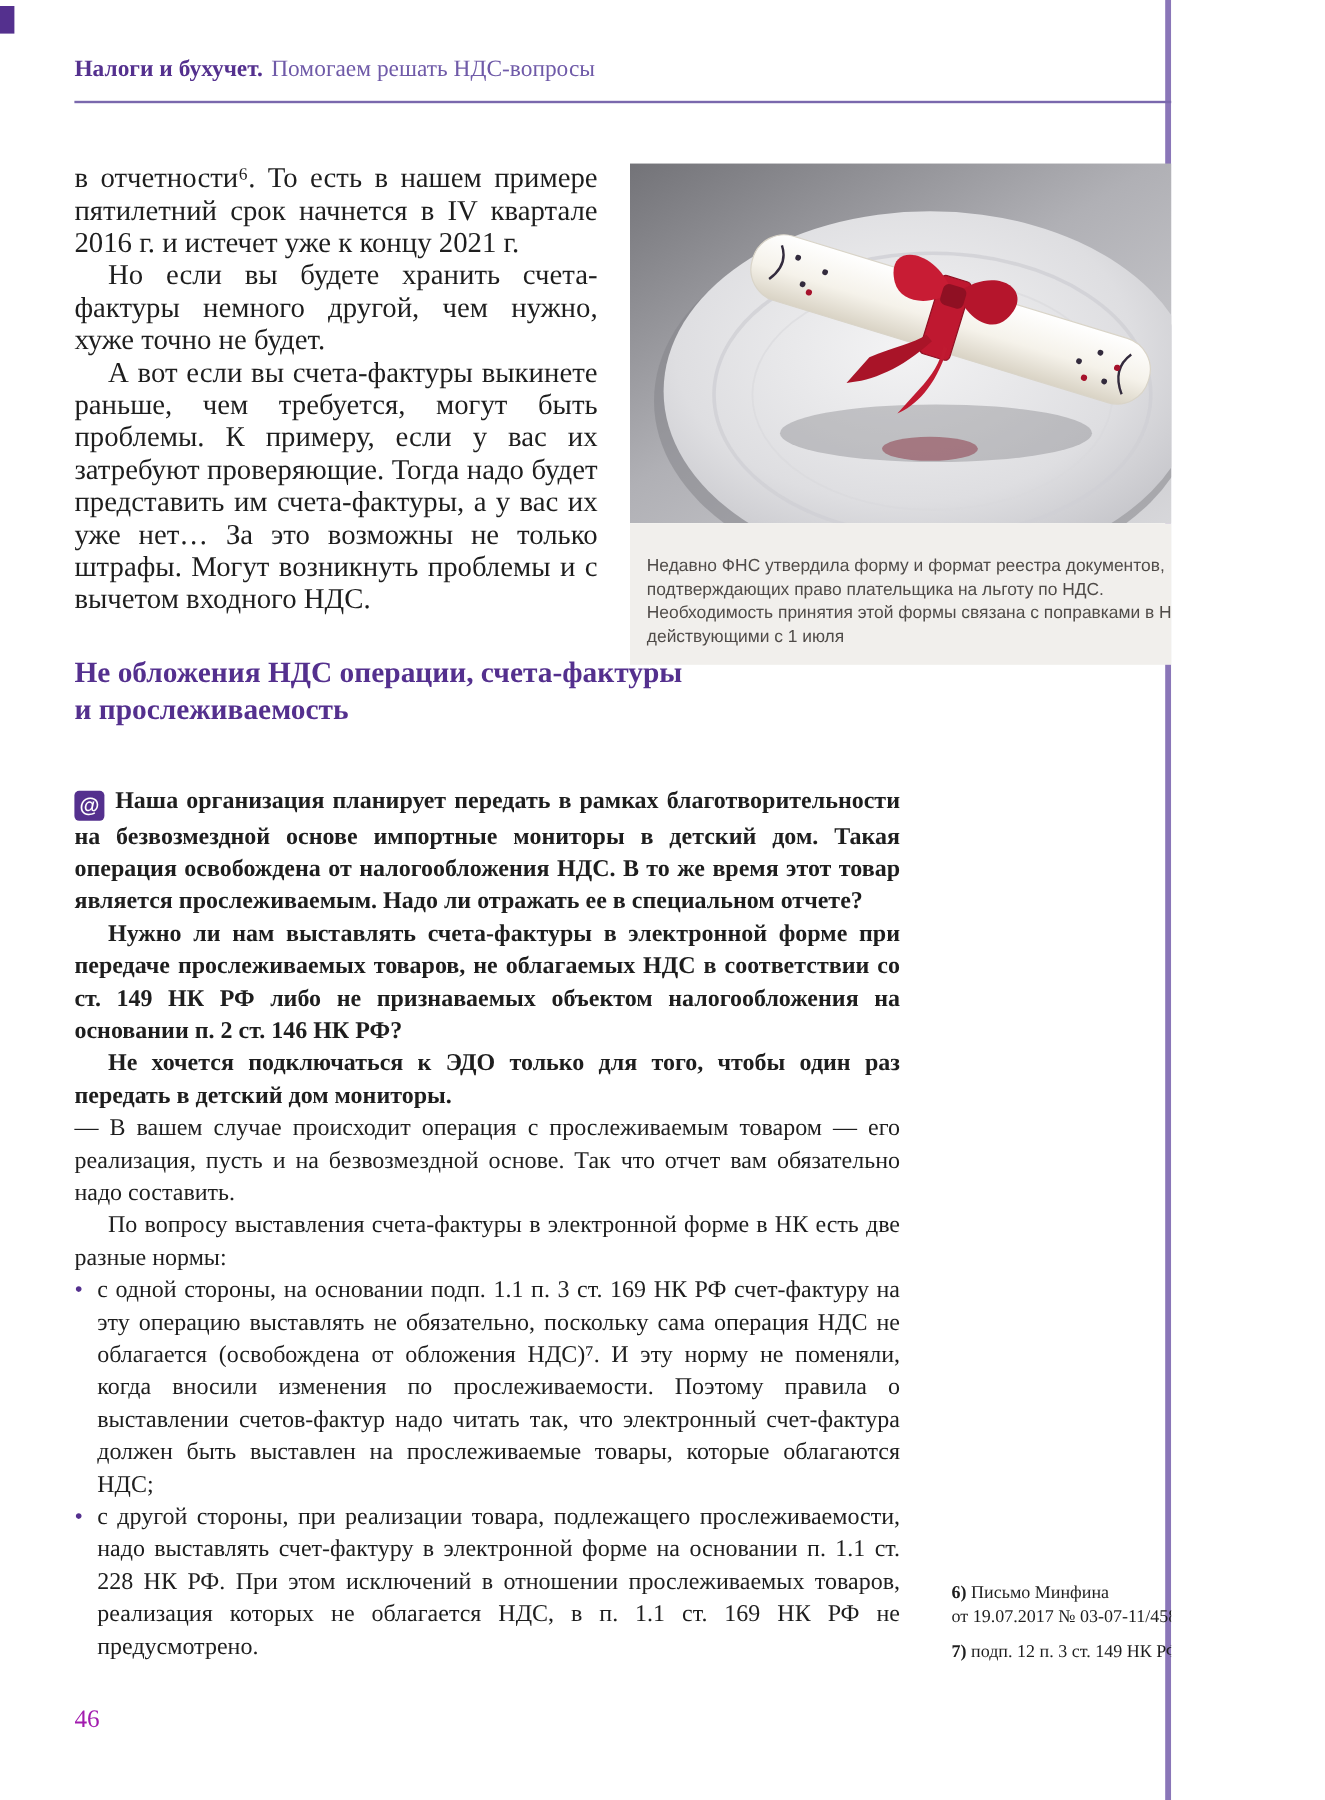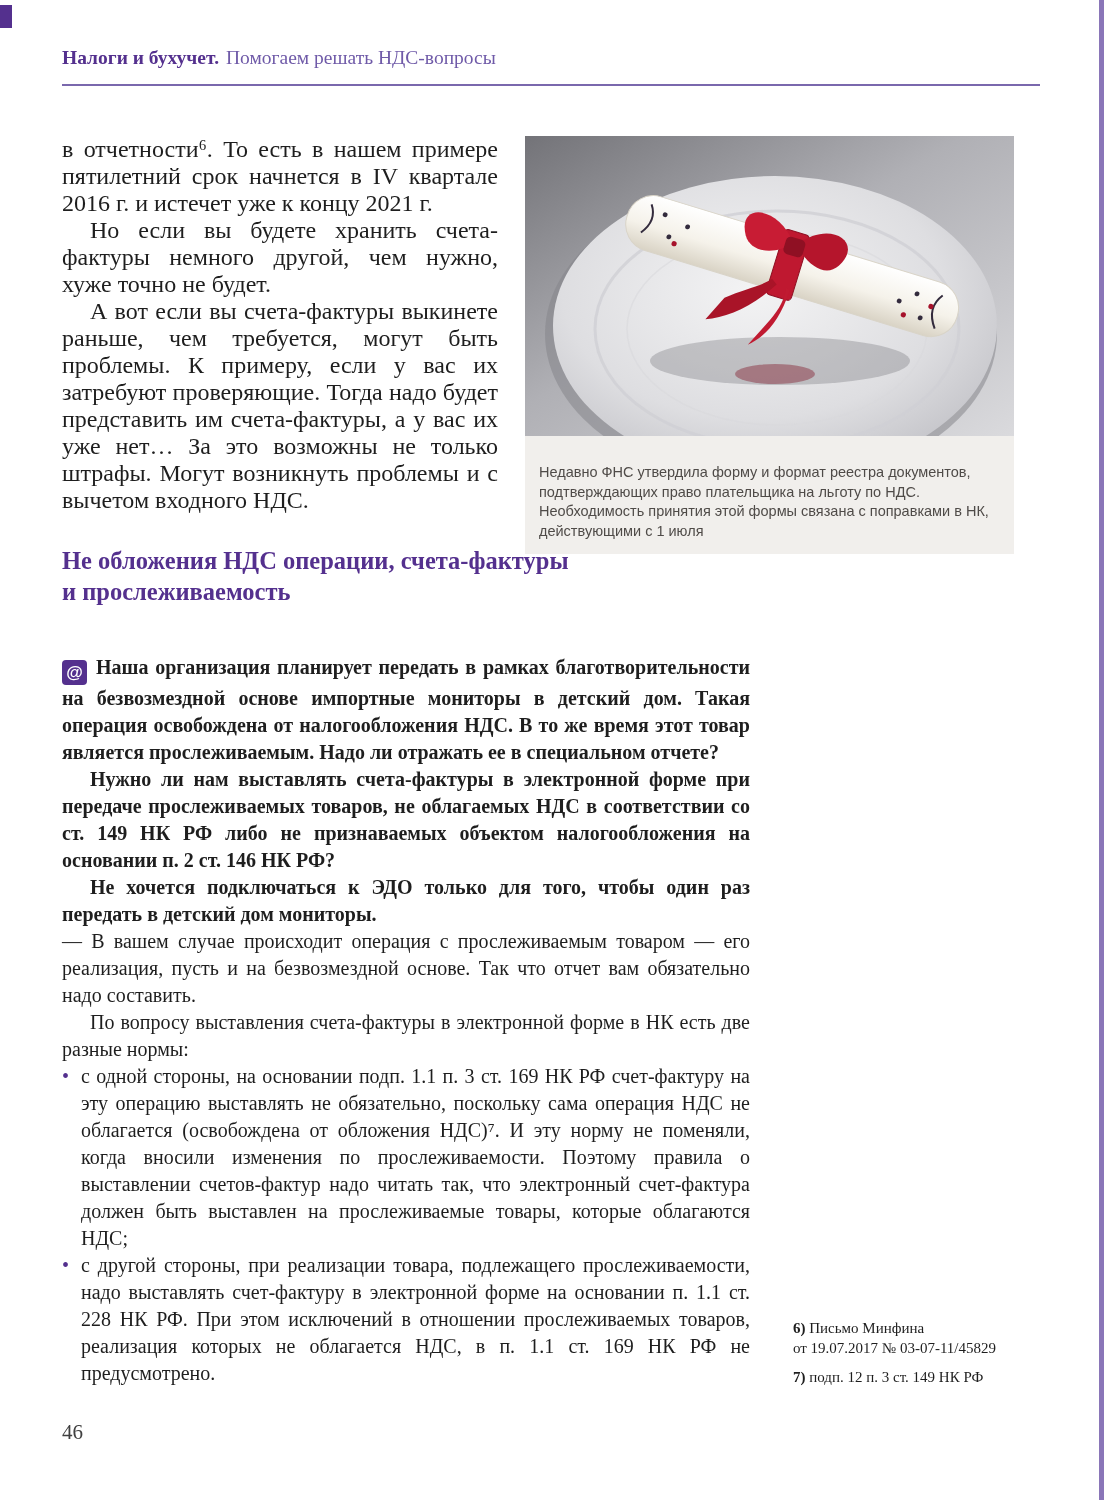--- a/index.html
+++ b/index.html
@@ -1,17 +1,17 @@
 <!DOCTYPE html>
 <html><head>
 <meta charset="utf-8">
 <style>
   html,body { margin:0; padding:0; background:#ffffff; }
   .page {
-    position:relative; width:1104px; height:1500px; background:#ffffff;
+    position:relative; width:976px; height:1500px; background:#ffffff;
     font-family:"Liberation Serif","DejaVu Serif",serif; color:#1e1e1e; overflow:hidden;
   }
   
   .corner-mark { position:absolute; left:0; top:5px; width:12px; height:23px; background:#54308e; }
   .edge-stripe { position:absolute; right:0; top:0; width:5px; height:1500px; background:#8a76b8; }
 
   
   .header { position:absolute; left:62px; top:47px; font-size:19.5px; white-space:nowrap; }
   .brand { color:#54308e; font-weight:bold; }
   .tagline { color:#6f5aa8; margin-left:7px; }
@@ -52,21 +52,21 @@
   .bullet-item { display:flex; }
   .bullet-mark { flex:0 0 19px; color:#54308e; }
   .bullet-text { flex:1; text-align:justify; }
 
   
   .footnotes { position:absolute; left:793px; top:1318px; width:230px; font-size:15px; line-height:20px; }
   .footnote { margin-bottom:9px; white-space:pre-line; }
   .fn-marker { font-weight:bold; }
 
   
-  .pageno { position:absolute; left:62px; top:1420px; font-size:21px; color:#404040; }
+  .pageno { position:absolute; left:62px; top:1420px; font-size:21px; color:#a21caf; }
 </style>
 </head>
 <body>
 
 <div class="page">
 
   <div class="corner-mark"></div>
   <div class="edge-stripe"></div>
 
   <div class="header">

